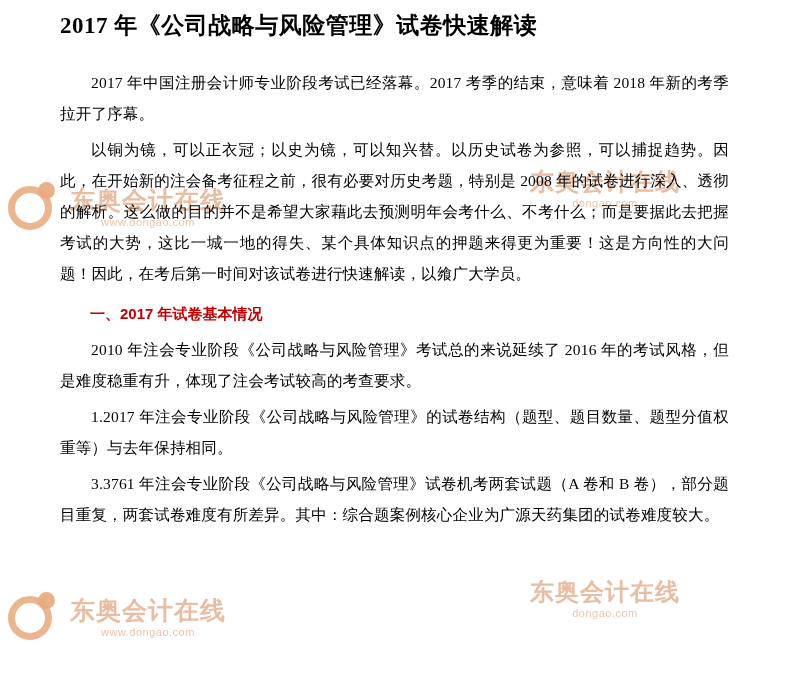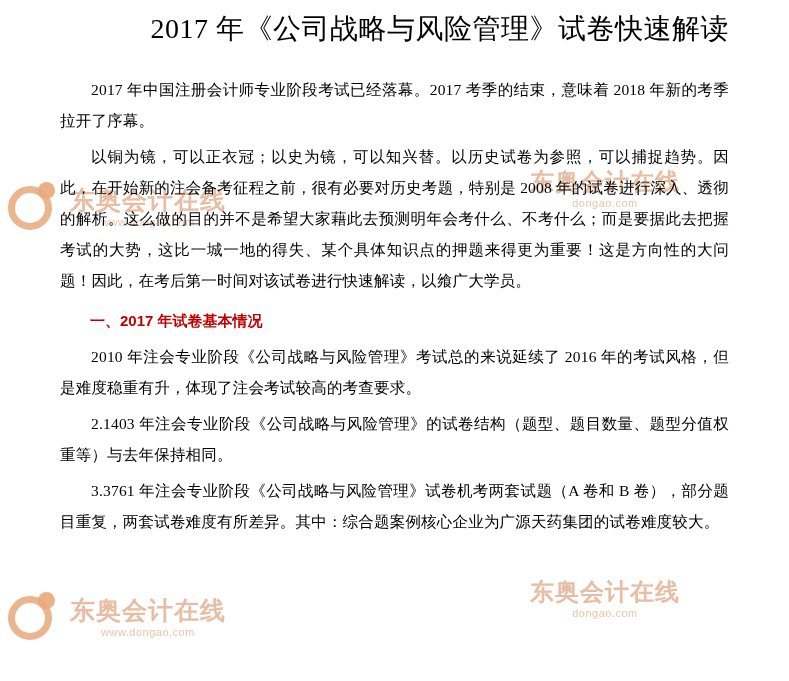--- a/index.html
+++ b/index.html
@@ -85,23 +85,23 @@
   .wm-c .wm-main, .wm-d .wm-main { font-size: 24px; }
 
   
   .content {
     position: relative;
     z-index: 2;
     padding: 0 60px;
     box-sizing: border-box;
   }
   .doc-title {
-    text-align: right;
-    font-size: 28px;
-    font-weight: normal;
+    text-align: left;
+    font-size: 23px;
+    font-weight: bold;
     margin: 10px 0 26px 0;
     letter-spacing: .5px;
   }
   p.para {
     font-size: 15.5px;
     line-height: 2.0;
     margin: 5px 0 2px 0;
     text-indent: 2em;
     text-align: justify;
     letter-spacing: .2px;
@@ -157,17 +157,17 @@
     </div>
   </div>
 
   <div class="content">
     <h1 class="doc-title">2017 年《公司战略与风险管理》试卷快速解读</h1>
 
     <p class="para">2017 年中国注册会计师专业阶段考试已经落幕。2017 考季的结束，意味着 2018 年新的考季拉开了序幕。</p>
     <p class="para">以铜为镜，可以正衣冠；以史为镜，可以知兴替。以历史试卷为参照，可以捕捉趋势。因此，在开始新的注会备考征程之前，很有必要对历史考题，特别是 2008 年的试卷进行深入、透彻的解析。这么做的目的并不是希望大家藉此去预测明年会考什么、不考什么；而是要据此去把握考试的大势，这比一城一地的得失、某个具体知识点的押题来得更为重要！这是方向性的大问题！因此，在考后第一时间对该试卷进行快速解读，以飨广大学员。</p>
     <p class="section-heading">一、2017 年试卷基本情况</p>
     <p class="para">2010 年注会专业阶段《公司战略与风险管理》考试总的来说延续了 2016 年的考试风格，但是难度稳重有升，体现了注会考试较高的考查要求。</p>
-    <p class="para">2.1403 年注会专业阶段《公司战略与风险管理》的试卷结构（题型、题目数量、题型分值权重等）与去年保持相同。</p>
+    <p class="para">1.2017 年注会专业阶段《公司战略与风险管理》的试卷结构（题型、题目数量、题型分值权重等）与去年保持相同。</p>
     <p class="para">3.3761 年注会专业阶段《公司战略与风险管理》试卷机考两套试题（A 卷和 B 卷），部分题目重复，两套试卷难度有所差异。其中：综合题案例核心企业为广源天药集团的试卷难度较大。</p>
   </div>
 
 </div>
 
 </body></html>

